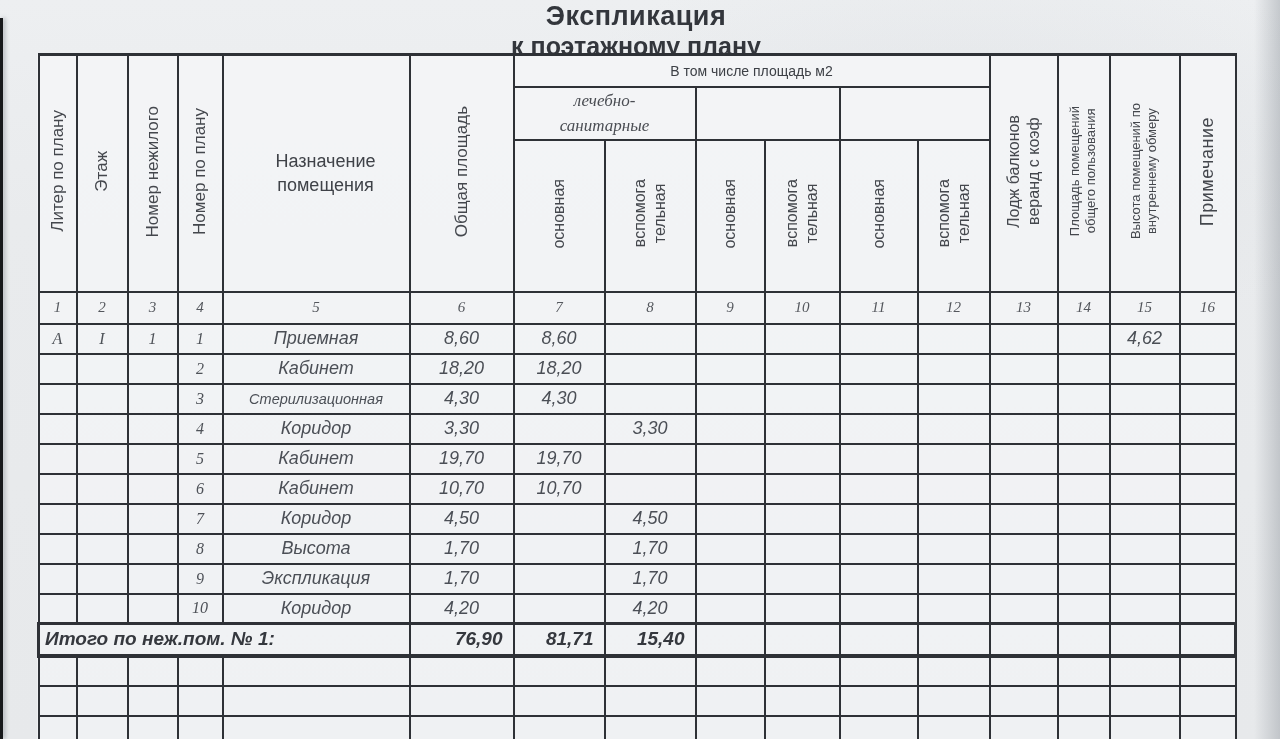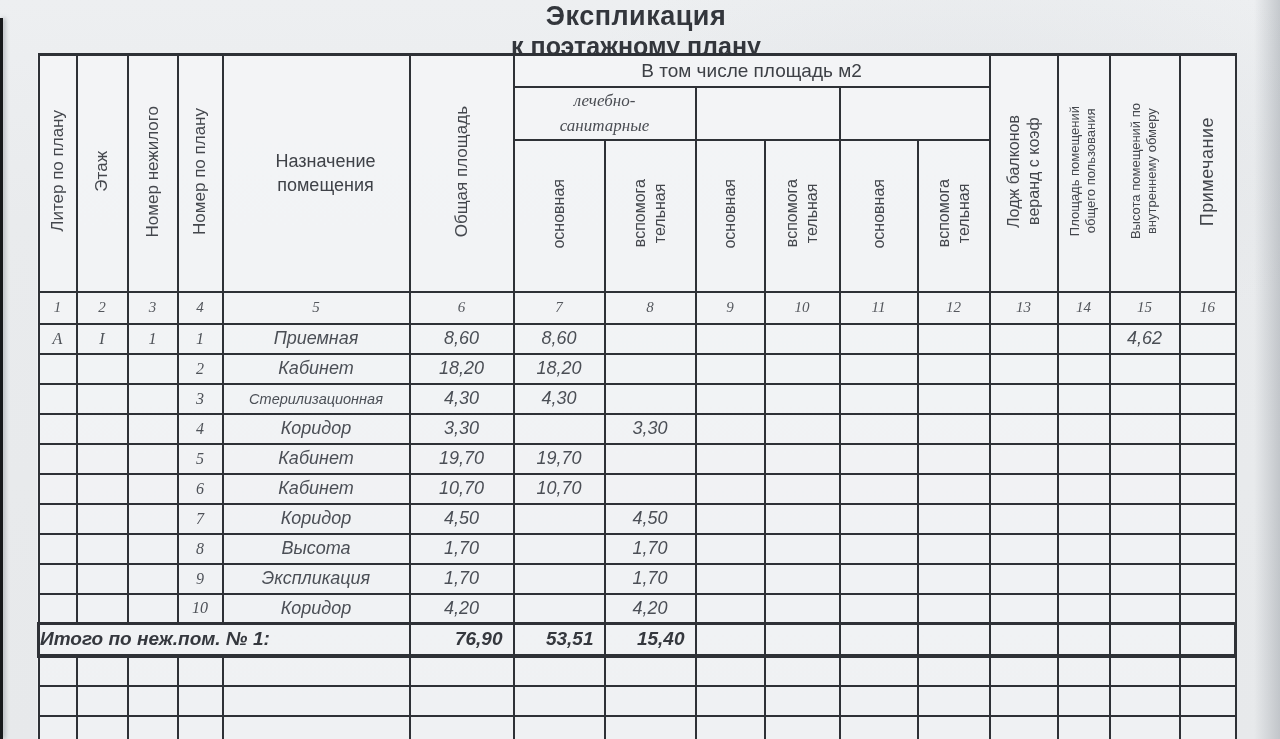--- a/index.html
+++ b/index.html
@@ -27,34 +27,34 @@
   .expl th,.expl td{
     border:2px solid #2e3136;padding:0;font-weight:normal;
     text-align:center;vertical-align:middle;overflow:hidden;
   }
   .expl{border:2px solid #2e3136;border-top-width:3px;}
 
   
   .vt{writing-mode:vertical-rl;transform:rotate(180deg);display:inline-block;
       white-space:pre-line;line-height:1.25;color:#44474d;}
   .fs17{font-size:17px;} .fs16{font-size:16px;} .fs13{font-size:13px;} .fs18{font-size:18px;letter-spacing:.5px;}
-  th.incl{font-size:19px;color:#3d4046;margin-left:40px;}
+  th.incl{font-size:14px;color:#3d4046;margin-left:40px;}
   th.group{font-family:"Liberation Serif", serif;font-style:italic;font-size:17px;color:#4a4d53;white-space:pre-line;line-height:1.5;}
   th.purpose{font-size:18px;color:#3f4248;white-space:pre-line;line-height:1.35;padding-left:19px;}
   tr.nums td{font-family:"Liberation Serif", serif;font-style:italic;font-size:15px;color:#54575d;}
 
   
   td.c-num{font-family:"Liberation Serif", serif;font-style:italic;font-size:16px;color:#4e5258;}
   td.c-name{font-style:italic;font-size:18px;color:#4b4f56;}
   td.c-name.sm{font-size:14.5px;}
   td.c-val{font-style:italic;font-size:18px;color:#4b4f56;}
   tr.total-row td{border-top-width:3px;border-bottom-width:4px;}
   tr.total-row td:first-child{border-left-width:3px;}
   tr.total-row td:last-child{border-right-width:3px;}
-  td.c-total-label{font-weight:bold;font-style:italic;font-size:19px;text-align:left;color:#35383e;}
+  td.c-total-label{font-weight:bold;font-style:italic;font-size:19px;text-align:left;padding-left:5px;color:#35383e;}
   td.c-total-val{font-weight:bold;font-style:italic;font-size:19px;text-align:right;padding-right:10px;color:#35383e;}
 </style>
 </head>
 <body>
 
 <div class="edge-left"></div>
 <div class="edge-right"></div>
 
 <div class="titles">
   <div class="title1">Экспликация</div>
@@ -311,21 +311,21 @@
         <td class="c-val"></td>
         <td class="c-val"></td>
         <td class="c-val"></td>
         <td class="c-val"></td>
         <td class="c-val"></td>
         <td class="c-val"></td>
       </tr>
       <tr class="total-row" style="height: 32px;">
         <td class="c-total-label" colspan="5">Итого по неж.пом. № 1:</td>
         <td class="c-total-val">76,90</td>
-        <td class="c-total-val">53,51</td>
+        <td class="c-total-val">81,71</td>
         <td class="c-total-val">15,40</td>
         <td></td>
         <td></td>
         <td></td>
         <td></td>
         <td></td>
         <td></td>
         <td></td>
         <td></td>
       </tr>

